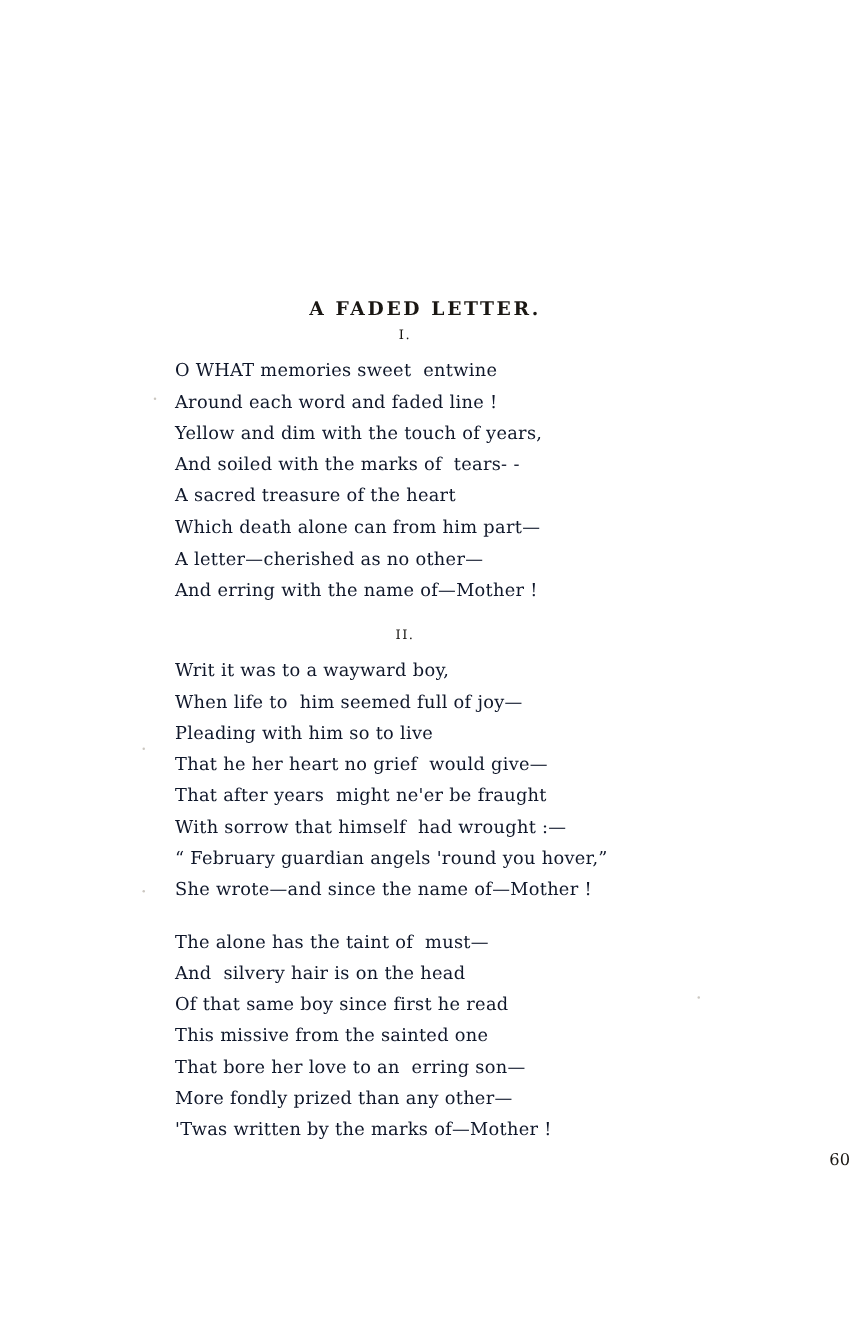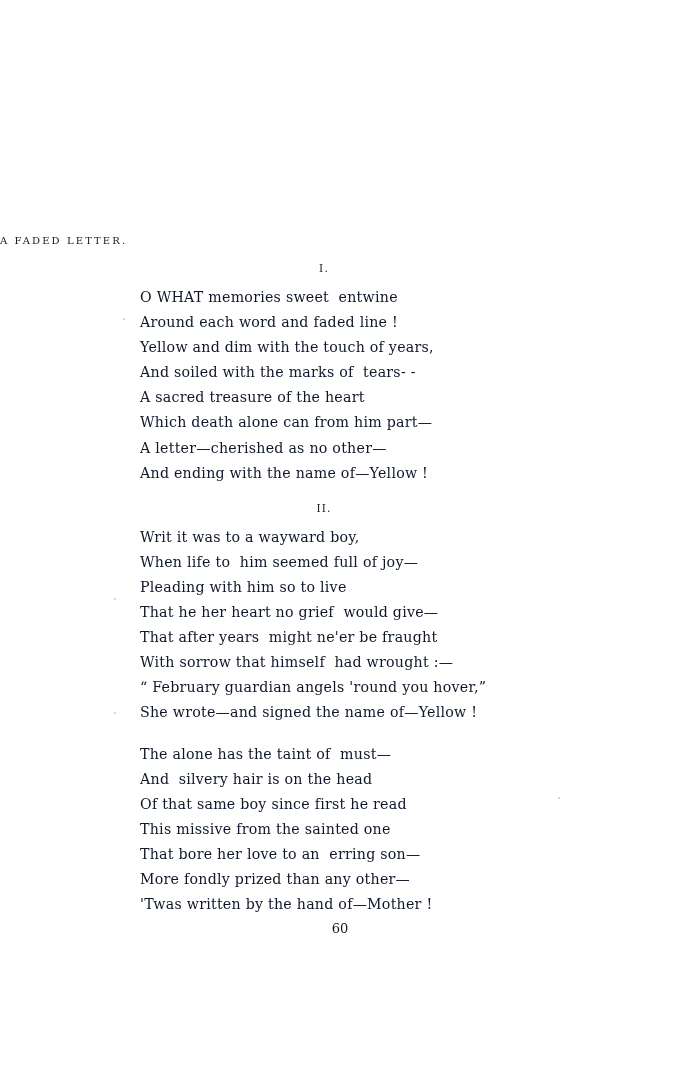--- a/index.html
+++ b/index.html
@@ -18,24 +18,24 @@
   .page {
     position: absolute;
     inset: 0;
     padding: 0;
   }
   .poem-title {
     position: absolute;
     top: 228px;
     left: 0;
     right: 0;
-    text-align: left;
-    font-size: 10px;
+    text-align: center;
+    font-size: 15px;
     letter-spacing: 2.1px;
-    font-weight: normal;
+    font-weight: bold;
     color: #1a1713;
   }
   .stanzas {
     position: absolute;
     top: 262px;
     left: 140px;
     width: 420px;
   }
   .stanza {
     margin-bottom: 16px;
@@ -53,21 +53,21 @@
     line-height: 25.1px;
     white-space: pre;
     color: #0f172a;
     letter-spacing: 0.25px;
   }
   .page-number {
     position: absolute;
     top: 921px;
     left: 0;
     right: 0;
-    text-align: center;
+    text-align: right;
     font-size: 13px;
     color: #1a1713;
   }
   .speck {
     position: absolute;
     background: #b9b4ac;
     border-radius: 50%;
     width: 2px;
     height: 2px;
     opacity: 0.75;
@@ -89,42 +89,42 @@
 
     <div class="stanza">
       <div class="stanza-number">I.</div>
       <div class="line">O WHAT memories sweet  entwine</div>
       <div class="line">Around each word and faded line !</div>
       <div class="line">Yellow and dim with the touch of years,</div>
       <div class="line">And soiled with the marks of  tears- -</div>
       <div class="line">A sacred treasure of the heart</div>
       <div class="line">Which death alone can from him part—</div>
       <div class="line">A letter—cherished as no other—</div>
-      <div class="line">And ending with the name of—Yellow !</div>
+      <div class="line">And erring with the name of—Mother !</div>
     </div>
 
     <div class="stanza">
       <div class="stanza-number">II.</div>
       <div class="line">Writ it was to a wayward boy,</div>
       <div class="line">When life to  him seemed full of joy—</div>
       <div class="line">Pleading with him so to live</div>
       <div class="line">That he her heart no grief  would give—</div>
       <div class="line">That after years  might ne'er be fraught</div>
       <div class="line">With sorrow that himself  had wrought :—</div>
       <div class="line">“ February guardian angels 'round you hover,”</div>
-      <div class="line">She wrote—and signed the name of—Yellow !</div>
+      <div class="line">She wrote—and since the name of—Mother !</div>
     </div>
 
     <div class="stanza">
       <div class="line">The alone has the taint of  must—</div>
       <div class="line">And  silvery hair is on the head</div>
       <div class="line">Of that same boy since first he read</div>
       <div class="line">This missive from the sainted one</div>
       <div class="line">That bore her love to an  erring son—</div>
       <div class="line">More fondly prized than any other—</div>
-      <div class="line">'Twas written by the hand of—Mother !</div>
+      <div class="line">'Twas written by the marks of—Mother !</div>
     </div>
 
   </div>
 
   <div class="page-number">60</div>
 
 </div>
 
 </body></html>

